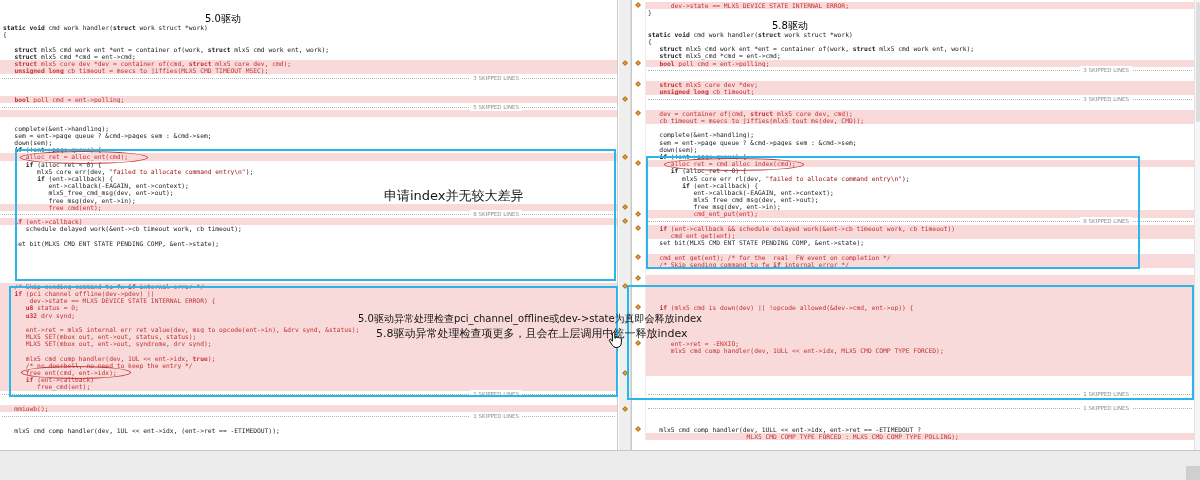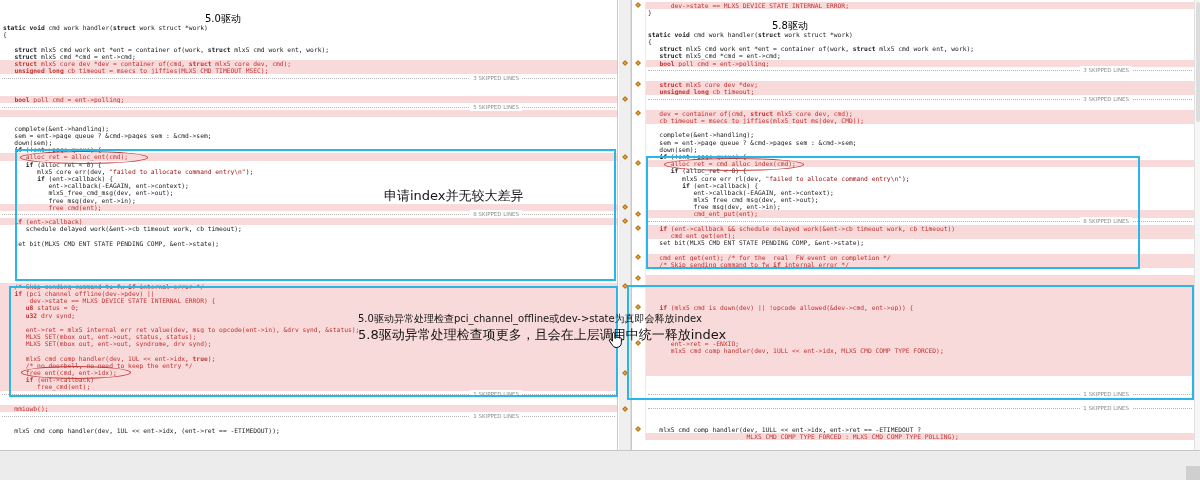--- a/index.html
+++ b/index.html
@@ -41,21 +41,21 @@
   #box-right-top{left:646px;top:156px;width:494px;height:113px}
   #box-left-bottom{left:9px;top:286px;width:609px;height:111px}
   #box-right-bottom{left:627px;top:285px;width:567px;height:115px}
   .redellipse{position:absolute;border:1.5px solid var(--circle);border-radius:50%;z-index:7;pointer-events:none}
   #ellipse-left-alloc{left:20px;top:151px;width:128px;height:13px}
   #ellipse-right-alloc{left:664px;top:158px;width:140px;height:13px}
   #ellipse-left-free{left:21px;top:366px;width:110px;height:13px}
   .note{position:absolute;color:#141414;z-index:9}
   #note1{left:384px;top:187px;font-size:13px}
   #note2{left:358px;top:312px;font-size:10px}
-  #note3{left:358px;top:326px;font-size:13px}
+  #note3{left:376px;top:326px;font-size:11px}
   #cursor{position:absolute;left:608px;top:331px;z-index:10}
   #bottom-area{position:absolute;left:0;top:450px;width:1200px;height:30px;background:#ececec;border-top:1px solid #c6c6c6}
   #corner-block{position:absolute;right:0;top:466px;width:14px;height:14px;background:#cfcfcf}
   #vscroll{position:absolute;left:1194px;top:0;width:6px;height:450px;background:#f6f6f6;border-left:1px solid #e2e2e2;z-index:4}
   #vscroll .thumb{position:absolute;left:1px;top:2px;width:4px;height:120px;background:#ddd;border-radius:2px}
 </style>
 </head>
 <body>
 
 <div id="app">

